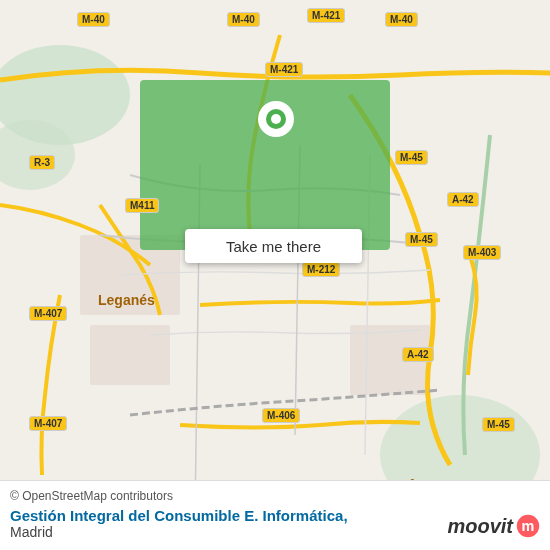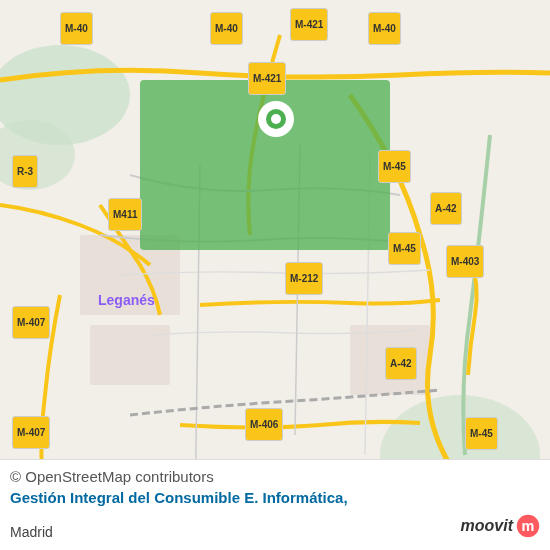--- a/index.html
+++ b/index.html
@@ -76,76 +76,76 @@
       position: absolute;
       bottom: 0;
       left: 0;
       right: 0;
       background: white;
       padding: 8px 10px 10px 10px;
       border-top: 1px solid #ddd;
     }
 
     .osm-credit {
-      font-size: 15px;
+      font-size: 12px;
       color: #555;
       margin-bottom: 4px;
     }
 
     .location-title {
       font-size: 15px;
       font-weight: 600;
       color: #0369a1;
     }
 
     .location-subtitle {
       font-size: 14px;
       color: #444;
-      margin-top: 18px;
     }
 
     
     .moovit-logo {
       position: absolute;
       bottom: 12px;
       right: 10px;
       display: flex;
       align-items: center;
       gap: 3px;
     }
 
     .moovit-text {
-      font-size: 16px;
+      font-size: 20px;
       font-weight: 700;
       color: #333;
       font-style: italic;
     }
 
     .moovit-icon {
       width: 24px;
       height: 24px;
     }
 
     
     .road-label {
       position: absolute;
       font-size: 10px;
       font-weight: 600;
       color: #333;
       background: #f9c518;
-      padding: 10px 4px;
+      padding: 1px 4px;
       border-radius: 3px;
       border: 1px solid #ccc;
+      margin-left: 17px;
     }
 
     .city-label {
       position: absolute;
       font-size: 14px;
       font-weight: 600;
-      color: #8b5cf6;
+      color: #a16207;
     }
   </style>
 </head>
 <body>
 
 <div id="map-container">
 
   <svg id="map-svg" viewBox="0 0 550 480" xmlns="http://www.w3.org/2000/svg">
 
     <rect width="550" height="480" fill="#f2efe9"></rect>
@@ -214,20 +214,21 @@
   <span class="road-label" style="top:306px; left:12px">M-407</span>
   <span class="road-label" style="top:416px; left:12px">M-407</span>
   <span class="road-label" style="top:192px; left:430px">A-42</span>
   <span class="road-label" style="top:347px; left:385px">A-42</span>
   <span class="road-label" style="top:245px; left:446px">M-403</span>
   <span class="road-label" style="top:408px; left:245px">M-406</span>
 
   <span class="city-label" style="top:292px; left:98px">Leganés</span>
   <span class="city-label" style="top:477px; left:378px">Getafe</span>
 
+  <button class="take-me-there-btn">Take me there</button>
 
   <div class="bottom-panel">
     <div class="osm-credit">
       <span>© OpenStreetMap contributors</span>
     </div>
     <div class="location-title">Gestión Integral del Consumible E. Informática,</div>
     <div class="location-subtitle">Madrid</div>
 
     <div class="moovit-logo">
       <span class="moovit-text">moovit</span>

